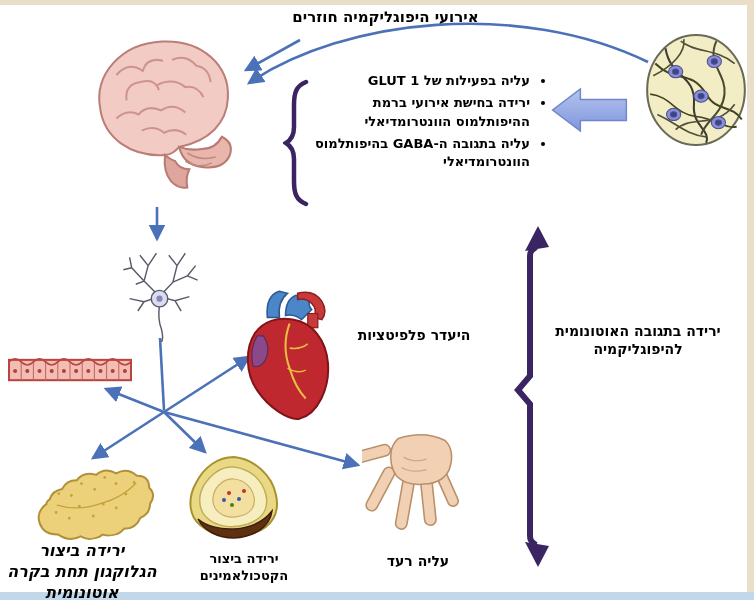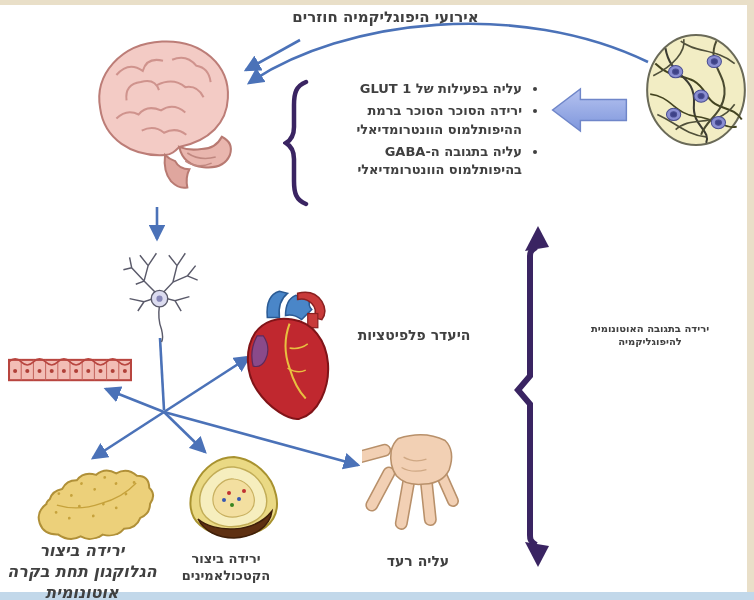--- a/index.html
+++ b/index.html
@@ -1,40 +1,40 @@
 <!DOCTYPE html>
 <html lang="he"><head>
 <meta charset="utf-8">
 <style>
   html,body{margin:0;padding:0;background:#ffffff;}
   #canvas{
     position:relative;width:754px;height:600px;overflow:hidden;
-    background:#ffffff;font-family:"DejaVu Sans",sans-serif;color:#404040;
+    background:#ffffff;font-family:"DejaVu Sans",sans-serif;color:#000000;
   }
   .edge-top{position:absolute;top:0;left:0;right:0;height:5px;background:#e9dfc8;}
   .edge-right{position:absolute;top:0;right:0;bottom:0;width:7px;background:#e9dfc8;}
   .edge-bottom{position:absolute;bottom:0;left:0;right:0;height:8px;background:#c2d8ea;}
   .abs{position:absolute;}
   .title{
     left:288px;top:8px;width:195px;text-align:center;
     font-size:15px;font-weight:700;direction:rtl;
   }
   .overlay{left:0;top:0;width:754px;height:600px;pointer-events:none;}
   .label{direction:rtl;text-align:center;font-weight:700;line-height:1.3;}
   .lbl-sweating{left:12px;top:300px;width:118px;font-size:14px;}
   .lbl-palpitations{left:348px;top:326px;width:132px;font-size:14px;}
   .lbl-glucagon{left:6px;top:541px;width:152px;font-size:16px;font-style:italic;}
-  .lbl-catechol{left:160px;top:551px;width:132px;font-size:13px;}
+  .lbl-catechol{left:178px;top:551px;width:132px;font-size:13px;}
   .lbl-tremor{left:372px;top:552px;width:92px;font-size:14px;}
-  .lbl-autonomic{left:552px;top:322px;width:172px;font-size:10px;margin-left:12px;}
+  .lbl-autonomic{left:552px;top:322px;width:172px;font-size:14px;}
   .bullets{
     left:303px;top:72px;width:245px;direction:rtl;text-align:right;
     font-size:13px;font-weight:600;line-height:1.45;
   }
-  .bullets ul{margin:8px;padding:0 18px 0 0;list-style:disc;}
+  .bullets ul{margin:0;padding:0 18px 0 0;list-style:disc;}
   .bullets li{margin-bottom:3px;}
   .icon-box svg{display:block;width:100%;height:100%;}
 </style>
 </head>
 <body>
 
 <div id="canvas">
 
   <div class="edge-top"></div>
   <div class="edge-right"></div>
@@ -120,21 +120,21 @@
 
   <div class="abs icon-box" style="left:283px;top:77px;width:26px;height:132px;">
     <svg viewBox="0 0 26 132">
       <path d="M23,5 C13,9 11,16 11,28 L11,50 C11,59 8,63 3,66 C8,69 11,73 11,82 L11,104 C11,116 13,123 23,127" fill="none" stroke="#3a2462" stroke-width="4.5" stroke-linecap="round"></path>
     </svg>
   </div>
 
   <div class="abs bullets">
     <ul>
       <li>עליה בפעילות של GLUT 1</li>
-      <li>ירידה הסוכר הסוכר ברמת ההיפותלמוס הוונטרומדיאלי</li>
+      <li>ירידה בחישת אירועי ברמת ההיפותלמוס הוונטרומדיאלי</li>
       <li>עליה בתגובה ה-GABA בהיפותלמוס הוונטרומדיאלי</li>
     </ul>
   </div>
 
   <div class="abs icon-box" style="left:112px;top:245px;width:95px;height:98px;">
     <svg viewBox="0 0 90 95">
       <g stroke="#5a5a6a" stroke-width="1.4" fill="none">
         <path d="M45,50 L30,35 L18,22 M30,35 L22,38 M30,35 L34,20 M34,20 L26,10 M34,20 L42,8 M18,22 L10,24 M18,22 L16,12"></path>
         <path d="M45,50 L58,36 L62,20 M62,20 L54,10 M62,20 L70,8 M58,36 L72,30 M72,30 L82,34 M72,30 L80,20"></path>
         <path d="M45,50 L30,55 L16,52 M30,55 L24,64 M45,50 L60,54 L74,50 M60,54 L66,64"></path>

